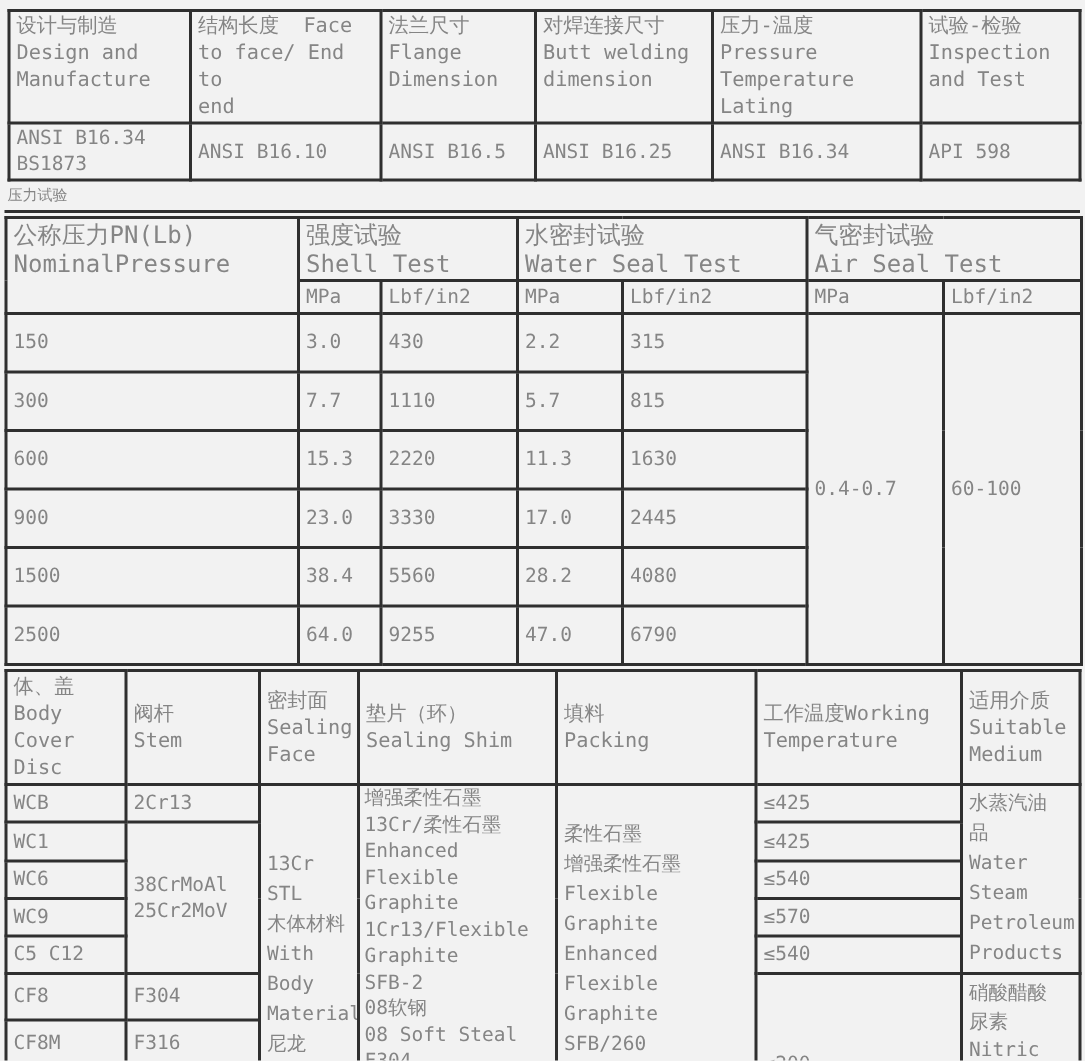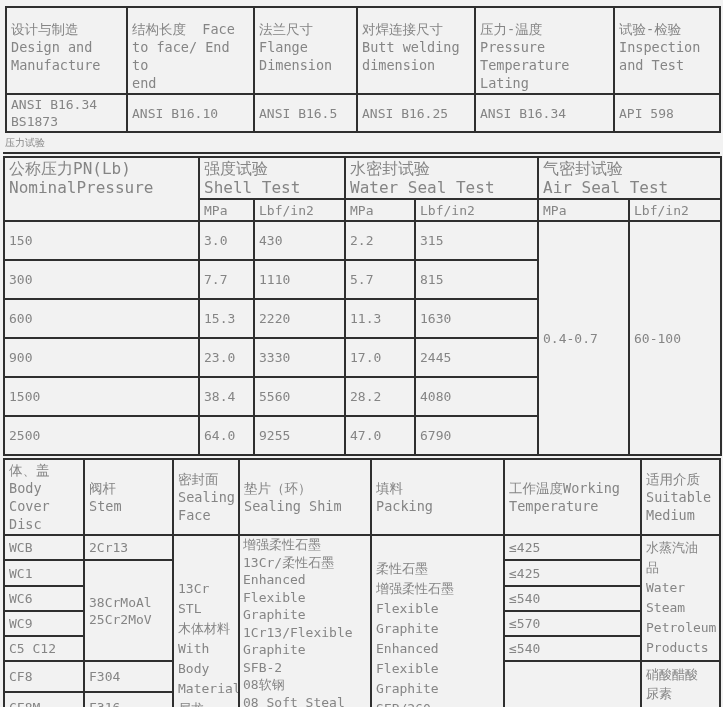--- a/index.html
+++ b/index.html
@@ -18,21 +18,21 @@
     padding: 1px 4px;
     vertical-align: middle;
     white-space: pre-wrap;
     overflow: hidden;
     font-size: 13px;
     line-height: 17px;
     text-align: left;
   }
 
   .standards { width: 714px; margin-left: 2px; }
-  .standards tr.hdr td { height: 72px; vertical-align: top; padding-top: 12px; font-size: 13.5px; line-height: 18px; }
+  .standards tr.hdr td { height: 72px; vertical-align: top; padding-top: 0; font-size: 13.5px; line-height: 18px; }
   .standards tr.val td { height: 37px; }
 
   .sec-title {
     width: 717px;
     font-size: 10px; line-height: 16px;
     border-bottom: 2px solid #2f2f2f;
     padding: 1px 2px; margin-top: 1px;
   }
 
   .pressure { width: 717px; margin-top: 2px; }

